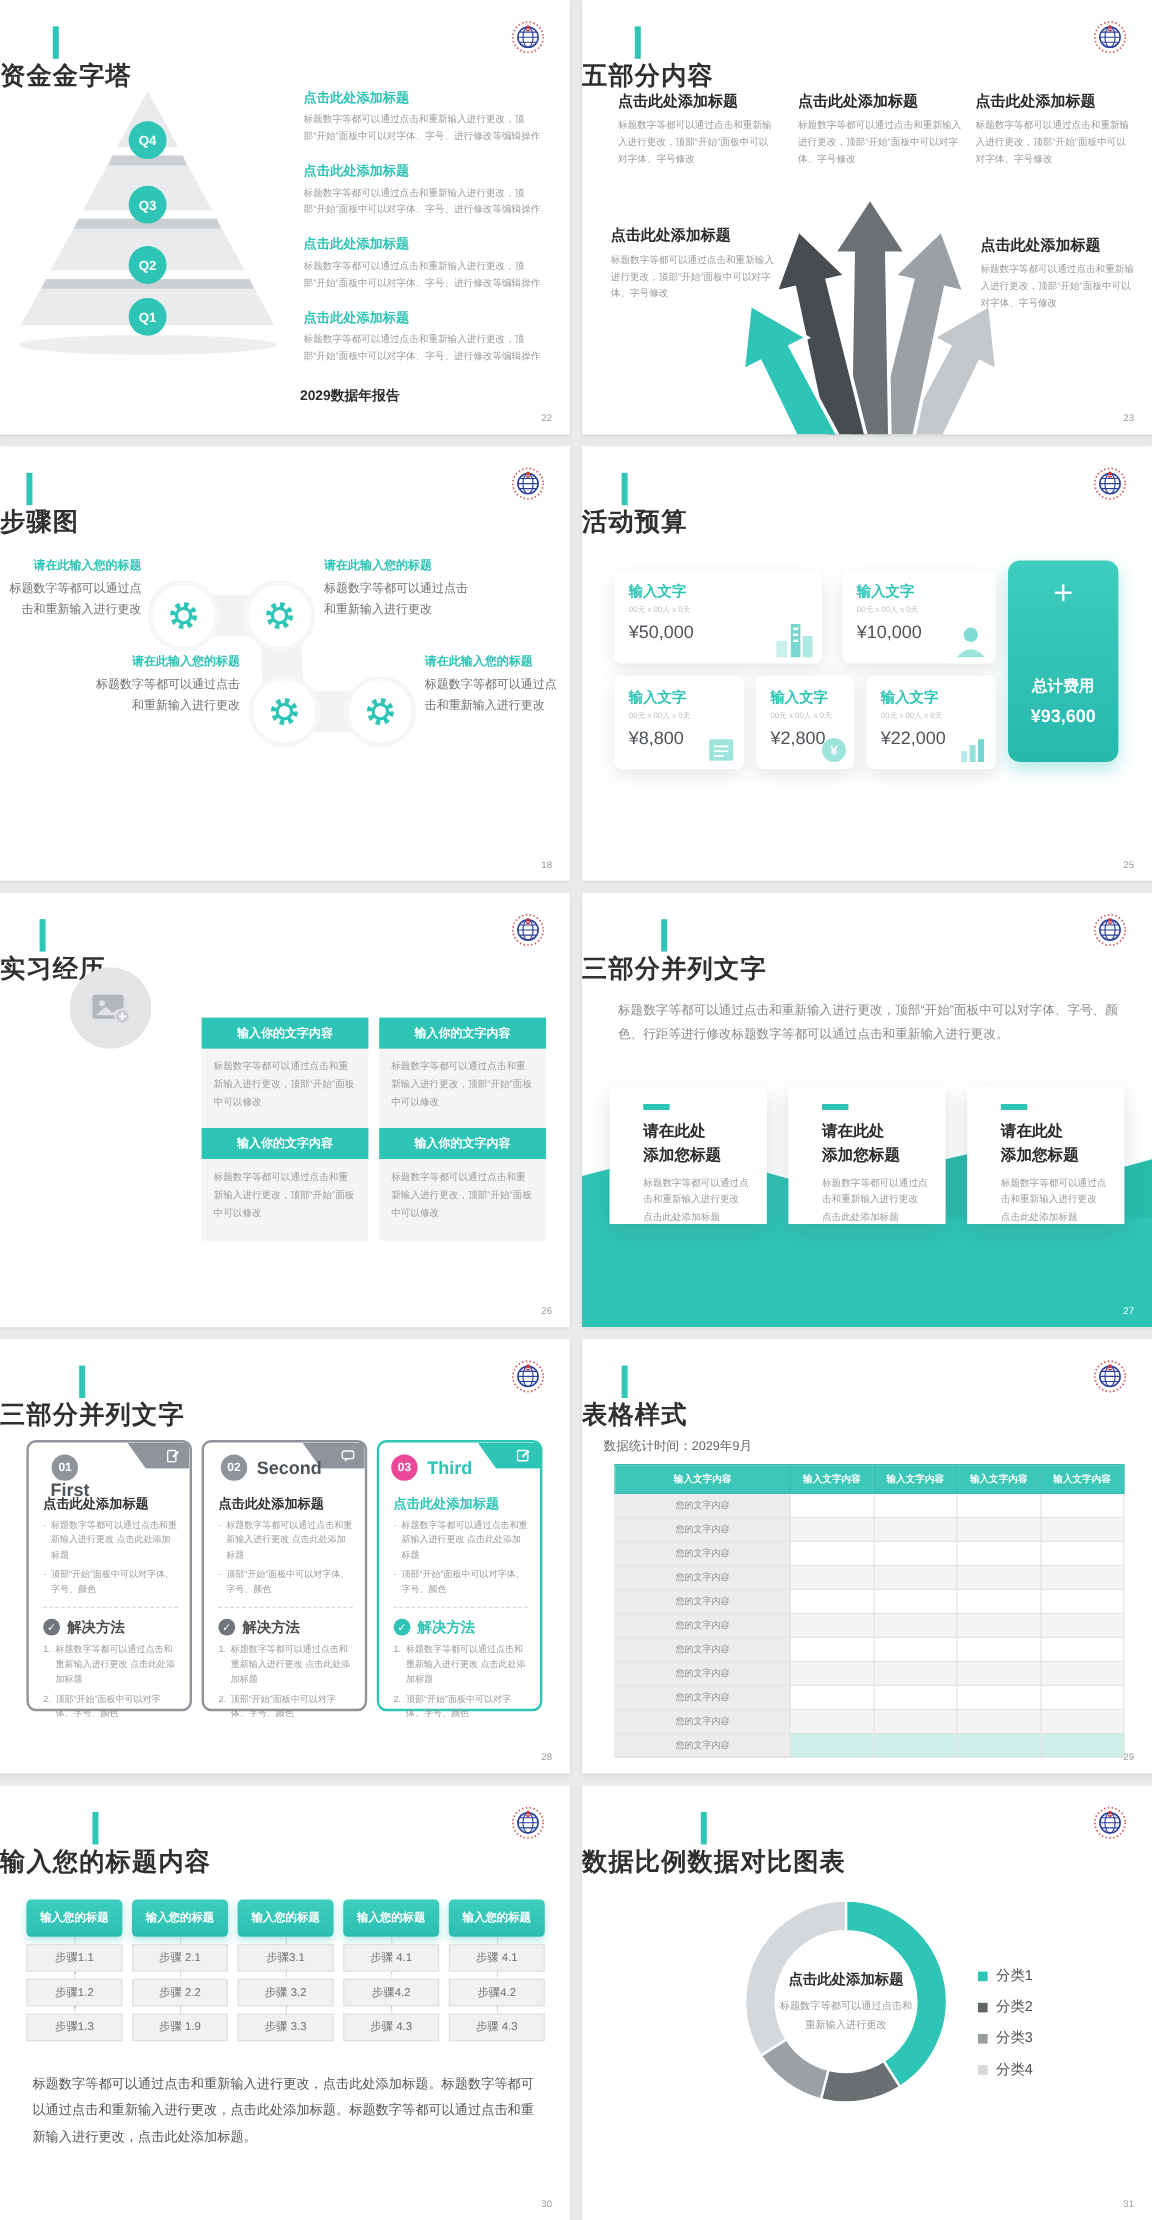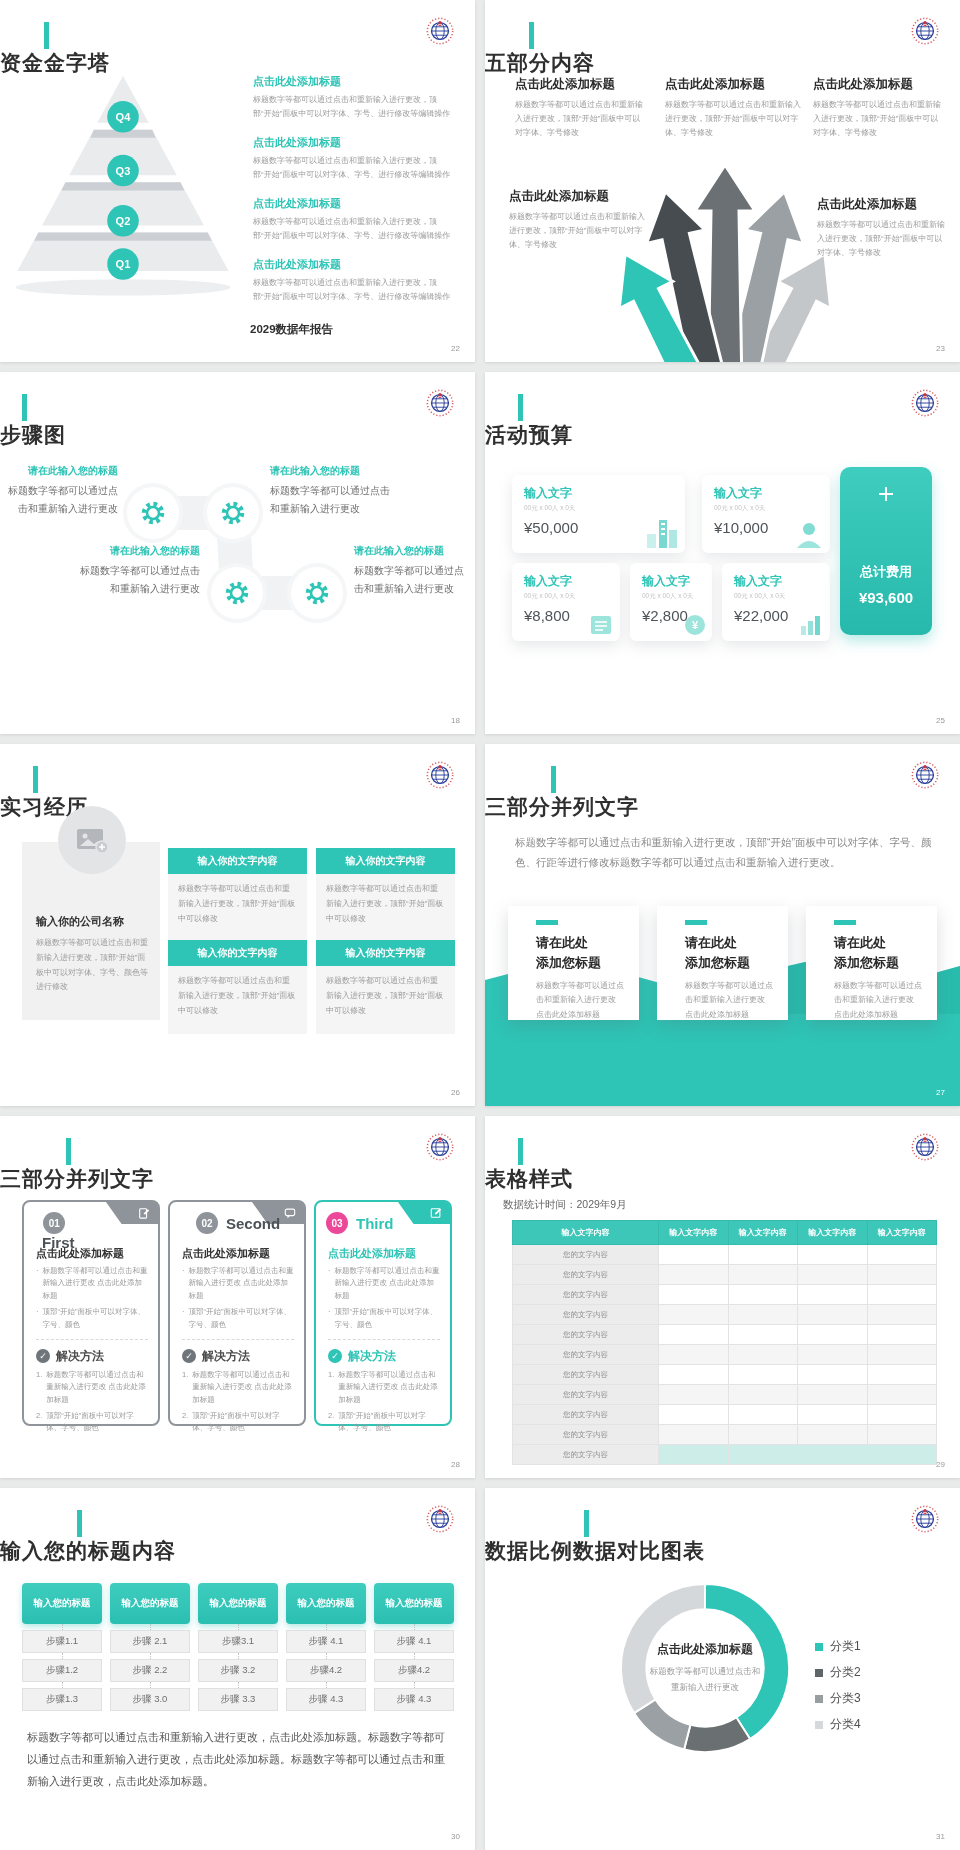--- a/index.html
+++ b/index.html
@@ -66,21 +66,21 @@
   .card7.teal .solt7{color:#2ec4b6;}
   
   table.t8{position:absolute;left:27px;top:104px;border-collapse:collapse;width:425px;}
   .t8 th{background:#3cc7b9;color:#fff;font-size:8px;font-weight:700;height:21px;border:1px solid #36bbae;}
   .t8 td{height:17px;border:1px solid #e3e3e4;font-size:7.5px;color:#8d8d8d;text-align:center;}
   .t8 td.c1{background:#ececed;width:143px;}
   .t8 tr:nth-child(odd) td:not(.c1){background:#f5f5f6;}
   .t8 tr.last td:not(.c1){background:#cdeee8;}
   
   .col9{position:absolute;top:95px;width:80px;}
-  .btn9{height:41px;border-radius:4px;background:linear-gradient(180deg,#3ecdbf,#2bbfb1);color:#fff;font-size:9.5px;font-weight:700;display:flex;align-items:center;justify-content:center;box-shadow:0 3px 6px rgba(46,196,182,.35);text-align:right;}
+  .btn9{height:31px;border-radius:4px;background:linear-gradient(180deg,#3ecdbf,#2bbfb1);color:#fff;font-size:9.5px;font-weight:700;display:flex;align-items:center;justify-content:center;box-shadow:0 3px 6px rgba(46,196,182,.35);text-align:right;}
   .step9{height:21px;background:#f1f1f2;border:1px solid #e0e0e0;font-size:9.5px;color:#6f6f6f;display:flex;align-items:center;justify-content:center;}
   .conn9{width:0;height:6px;border-left:1px dotted #c4c4c4;margin:0 auto;}
   .para9{position:absolute;left:27px;top:238px;width:424px;font-size:11px;color:#555;line-height:2.0;}
   
   .leg{display:flex;align-items:center;margin-bottom:9px;}
   .leg .sq{width:8px;height:8px;margin-right:7px;}
   .leg .lb{font-size:12px;color:#4f4f4f;}
   .ctr10{position:absolute;left:132px;top:92px;width:176px;height:176px;display:flex;flex-direction:column;align-items:center;justify-content:center;text-align:center;}
   .ctr10 .t{font-size:12px;font-weight:700;color:#2f2f2f;}
   .ctr10 .b{font-size:8.5px;color:#9a9a9a;line-height:1.8;margin-top:6px;width:118px;}
@@ -343,24 +343,20 @@
       </div>
     <svg class="logo" viewBox="0 0 32 32">
       <circle cx="16" cy="16" r="15.5" fill="#fff"></circle>
         <circle cx="16" cy="16" r="13.5" fill="none" stroke="#cf3339" stroke-width="1.6" stroke-dasharray="1.3 2.1" opacity=".8"></circle>
         <circle cx="16" cy="16" r="9" fill="#fff" stroke="#2b3f9a" stroke-width="1.4"></circle>
         <ellipse cx="16" cy="16" rx="4.5" ry="9" fill="none" stroke="#2b3f9a" stroke-width="1"></ellipse>
         <path d="M7,16 H25 M8.5,11.5 H23.5 M8.5,20.5 H23.5" stroke="#2b3f9a" stroke-width="1" fill="none"></path>
         <circle cx="16" cy="7" r="1.7" fill="#cf3339"></circle>
         <path d="M14.3,9.3 Q16,11 17.7,9.3" stroke="#cf3339" stroke-width="1.2" fill="none"></path>
     </svg>
-    <div class="abs" style="left:22px;top:98px;width:138px;height:178px;background:#f1f1f2;">
-      <div class="abs" style="left:14px;top:72px;font-size:11px;font-weight:700;color:#333;">输入你的公司名称</div>
-      <div class="abs" style="left:14px;top:94px;width:112px;font-size:8px;color:#9b9b9b;line-height:1.85;">标题数字等都可以通过点击和重新输入进行更改，顶部“开始”面板中可以对字体、字号、颜色等进行修改</div>
-    </div>
     <div class="abs" style="left:58px;top:62px;width:68px;height:68px;border-radius:50%;background:#e3e4e6;display:flex;align-items:center;justify-content:center;">
       <svg width="34" height="28" viewBox="0 0 34 28">
         <rect x="2" y="3" width="26" height="20" rx="2" fill="#b3b6ba"></rect>
         <circle cx="10" cy="10" r="2.5" fill="#e3e4e6"></circle>
         <path d="M5,20 L13,13 L19,18 L23,15 L27,20 Z" fill="#e3e4e6"></path>
         <circle cx="27" cy="21" r="6" fill="#c9cbce" stroke="#e3e4e6" stroke-width="1.5"></circle>
         <path d="M27,18 v6 M24,21 h6" stroke="#fff" stroke-width="1.6"></path>
       </svg>
     </div>
     <div class="abs" style="left:168px;top:104px;width:139px;">
@@ -474,21 +470,21 @@
       </div>
     </div>
 
     <div class="card7" style="left:168px;">
       <div class="tab7">
         <svg width="12" height="12" viewBox="0 0 14 14">
             <rect x="1.5" y="2.5" width="11" height="7.5" rx="2" fill="none" stroke="#fff" stroke-width="1.3"></rect>
             <path d="M4,10 L4,13 L7.5,10 Z" fill="#fff"></path>
           </svg>
       </div>
-      <div class="abs" style="left:26px;top:10px;display:flex;align-items:center;">
+      <div class="abs" style="left:14px;top:10px;display:flex;align-items:center;">
         <div class="num7">02</div>
         <div class="name7">Second</div>
       </div>
       <div class="abs" style="left:12px;top:44px;width:112px;">
         <div class="hd7">点击此处添加标题</div>
         <div class="li7">
             <span class="mk">·</span>
             <span>标题数字等都可以通过点击和重新输入进行更改 点击此处添加标题</span>
           </div>
         <div class="li7">
@@ -679,21 +675,21 @@
       <div class="conn9"></div>
         <div class="step9">步骤1.3</div>
     </div>
     <div class="col9" style="left:110px;">
       <div class="btn9">输入您的标题</div>
       <div class="conn9"></div>
         <div class="step9">步骤 2.1</div>
       <div class="conn9"></div>
         <div class="step9">步骤 2.2</div>
       <div class="conn9"></div>
-        <div class="step9">步骤 3.0</div>
+        <div class="step9">步骤 1.9</div>
     </div>
     <div class="col9" style="left:198px;">
       <div class="btn9">输入您的标题</div>
       <div class="conn9"></div>
         <div class="step9">步骤3.1</div>
       <div class="conn9"></div>
         <div class="step9">步骤 3.2</div>
       <div class="conn9"></div>
         <div class="step9">步骤 3.3</div>
     </div>

